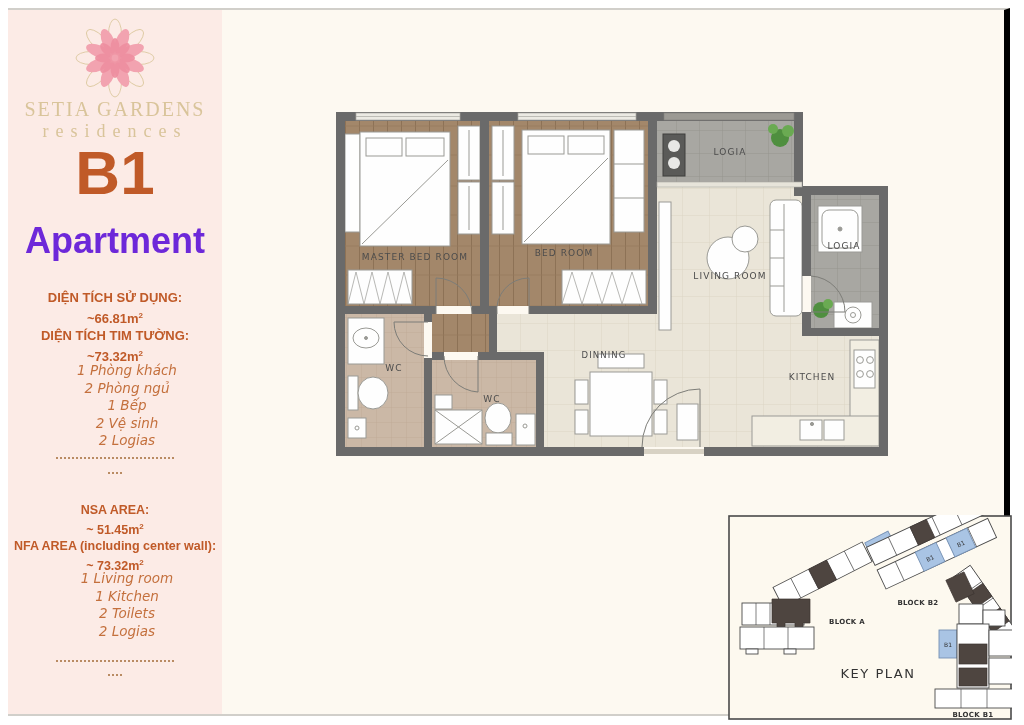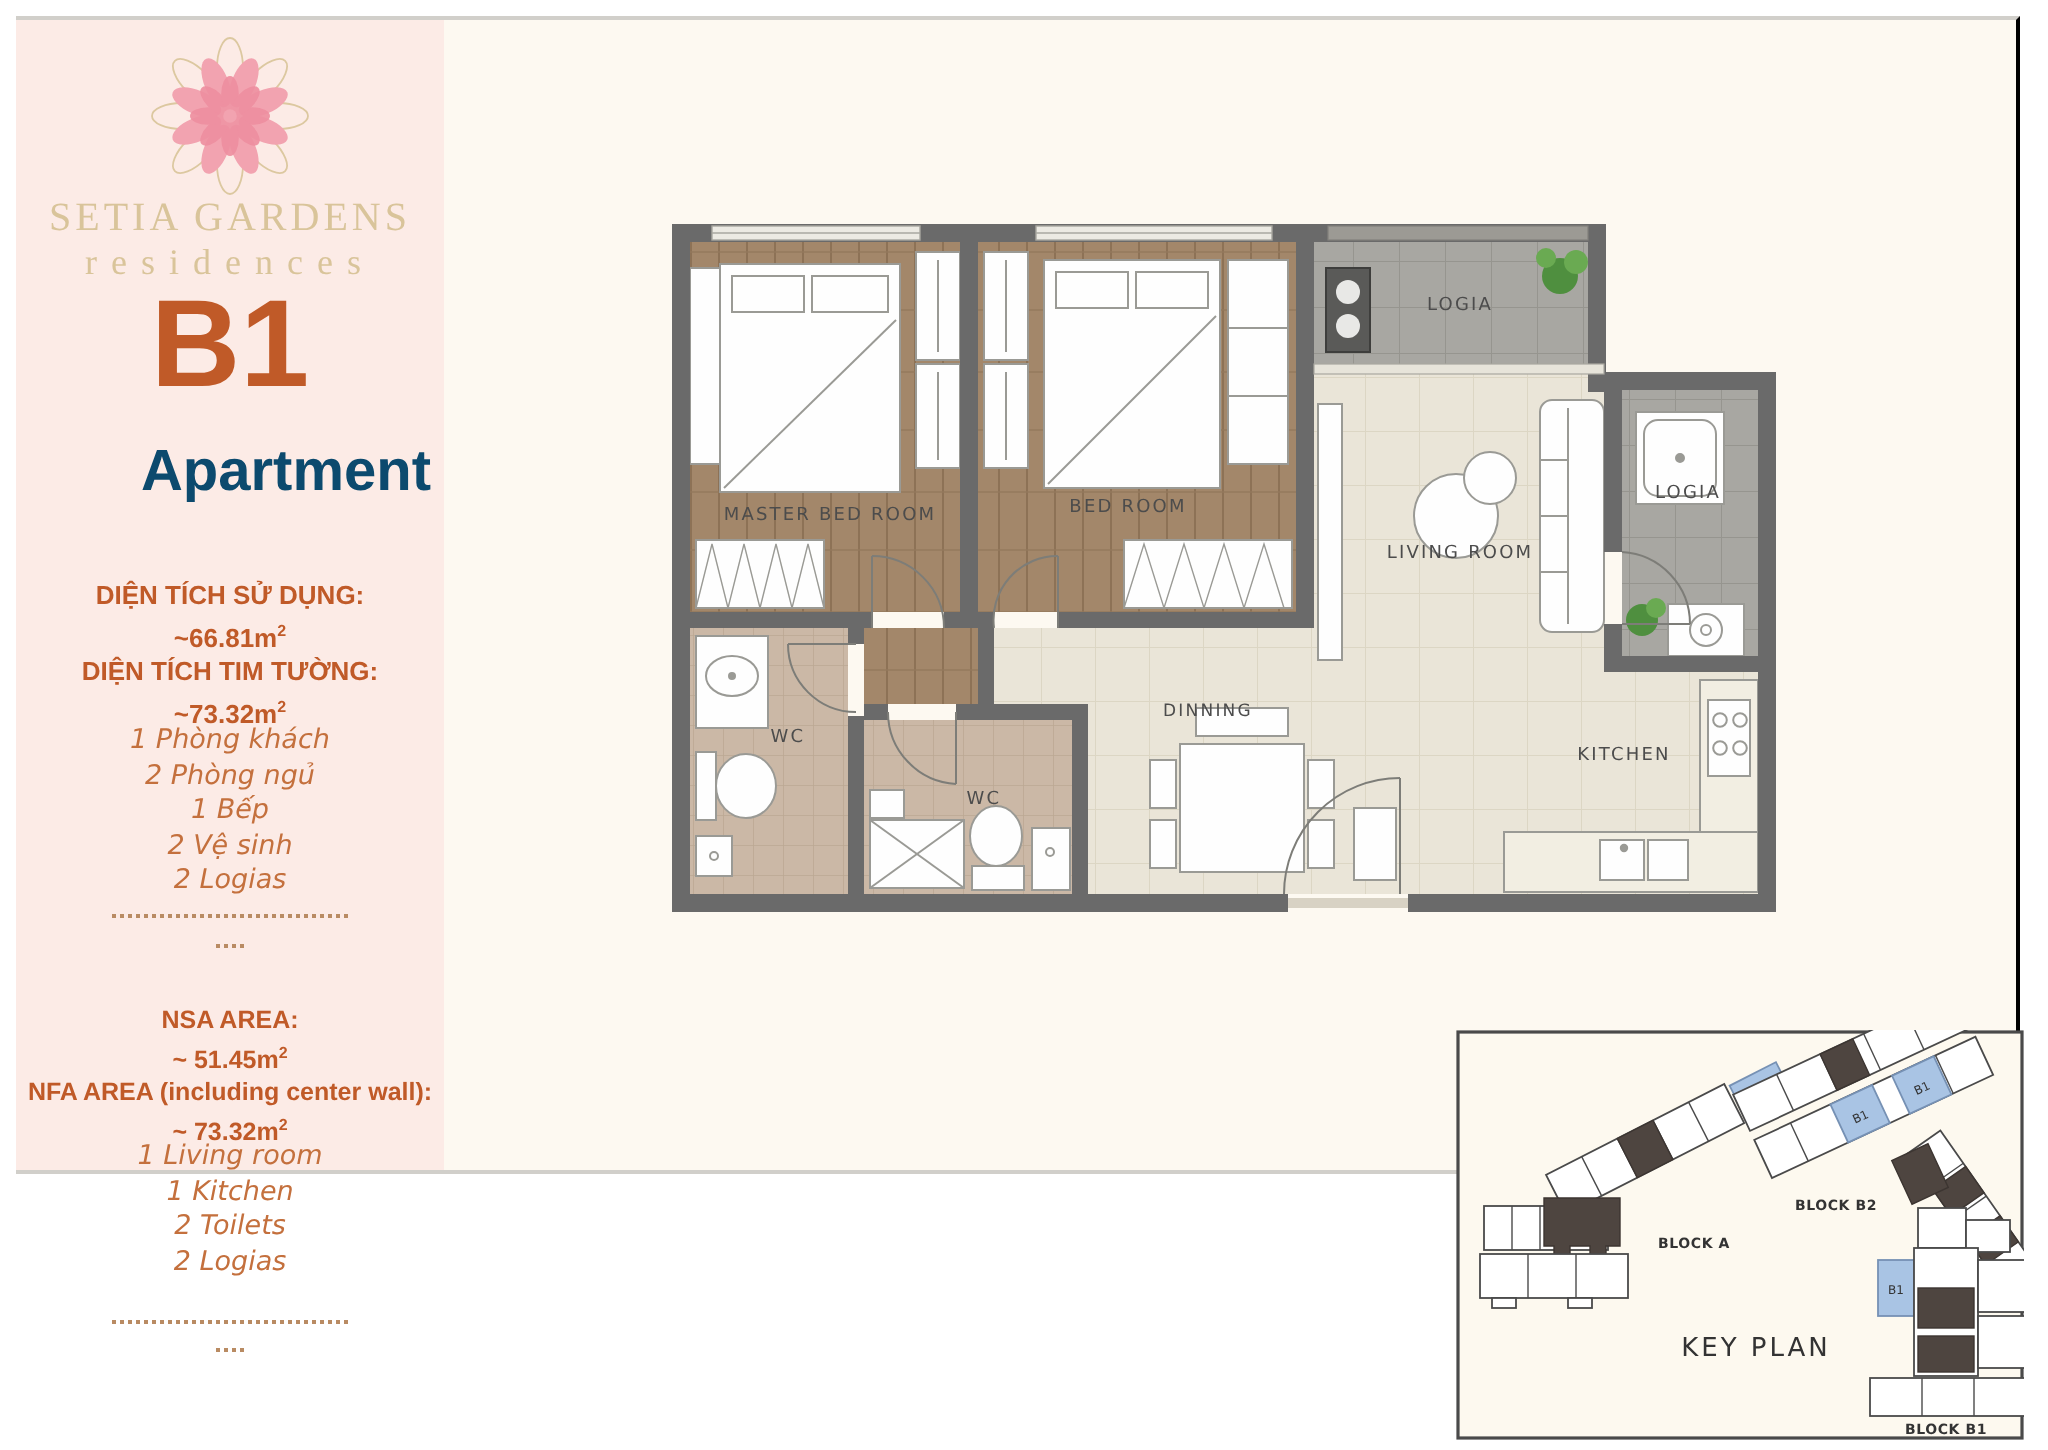--- a/index.html
+++ b/index.html
@@ -1,37 +1,37 @@
 <!DOCTYPE html>
 <html><head>
 <meta charset="utf-8">
 <style>
   html,body{margin:0;padding:0;}
   body{width:1024px;height:725px;background:#ffffff;position:relative;
        font-family:"Liberation Sans",sans-serif;overflow:hidden;}
-  .page{position:absolute;left:8px;top:8px;width:1002px;height:579px;
-        background:#fdf9f1;border-top:2px solid #d1cfca;border-right:2px solid #000000;
+  .page{position:absolute;left:8px;top:8px;width:1002px;height:708px;
+        background:#fdf9f1;border-top:2px solid #d1cfca;border-right:6px solid #000000;
         border-bottom:2px solid #d1cfca;box-sizing:border-box;}
   
   .sidebar{position:absolute;left:0;top:0;width:214px;height:100%;
            background:#fcebe6;text-align:center;}
   .sidebar .abs{position:absolute;left:0;width:100%;}
   .logo{position:absolute;left:50%;transform:translateX(-50%);top:8px;}
   .brand-name{top:88px;font-family:"Liberation Serif","DejaVu Serif",serif;
               color:#d9c49a;font-size:20px;letter-spacing:2px;font-weight:500;}
   .brand-sub{top:111px;font-family:"Liberation Serif","DejaVu Serif",serif;
              color:#d9c49a;font-size:18px;letter-spacing:7px;}
   .unit-code{top:132px;color:#c05a28;font-size:62px;font-weight:bold;line-height:1;}
-  .unit-type{top:210px;color:#0c4a6e;font-size:29px;font-weight:bold;padding-left:28px;}
+  .unit-type{top:210px;color:#6d28d9;font-size:36px;font-weight:bold;}
   .area-block{font-weight:bold;color:#c05a28;font-size:13px;line-height:17.5px;}
   .vi-block{top:279px;}
   .en-block{top:492px;font-size:12.5px;line-height:16.5px;}
   .area-block sup{font-size:8px;}
   .item-list{font-style:italic;color:#c4703d;font-size:13.5px;line-height:17.5px;
-             font-family:"DejaVu Sans",sans-serif;}
+             font-family:"DejaVu Sans",sans-serif;padding-left:12px;}
   .vi-items{top:352px;}
   .en-items{top:560px;}
   .dots{position:absolute;left:50%;transform:translateX(-50%);
         border-top:2px dotted #b98b63;height:0;}
   .dots-wide{width:118px;}
   .dots-small{width:14px;}
   
   .plan{position:absolute;left:324px;top:98px;}
   .plan text{font-family:"DejaVu Sans",sans-serif;fill:#4c4c4c;font-size:9px;
              letter-spacing:1.1px;}

